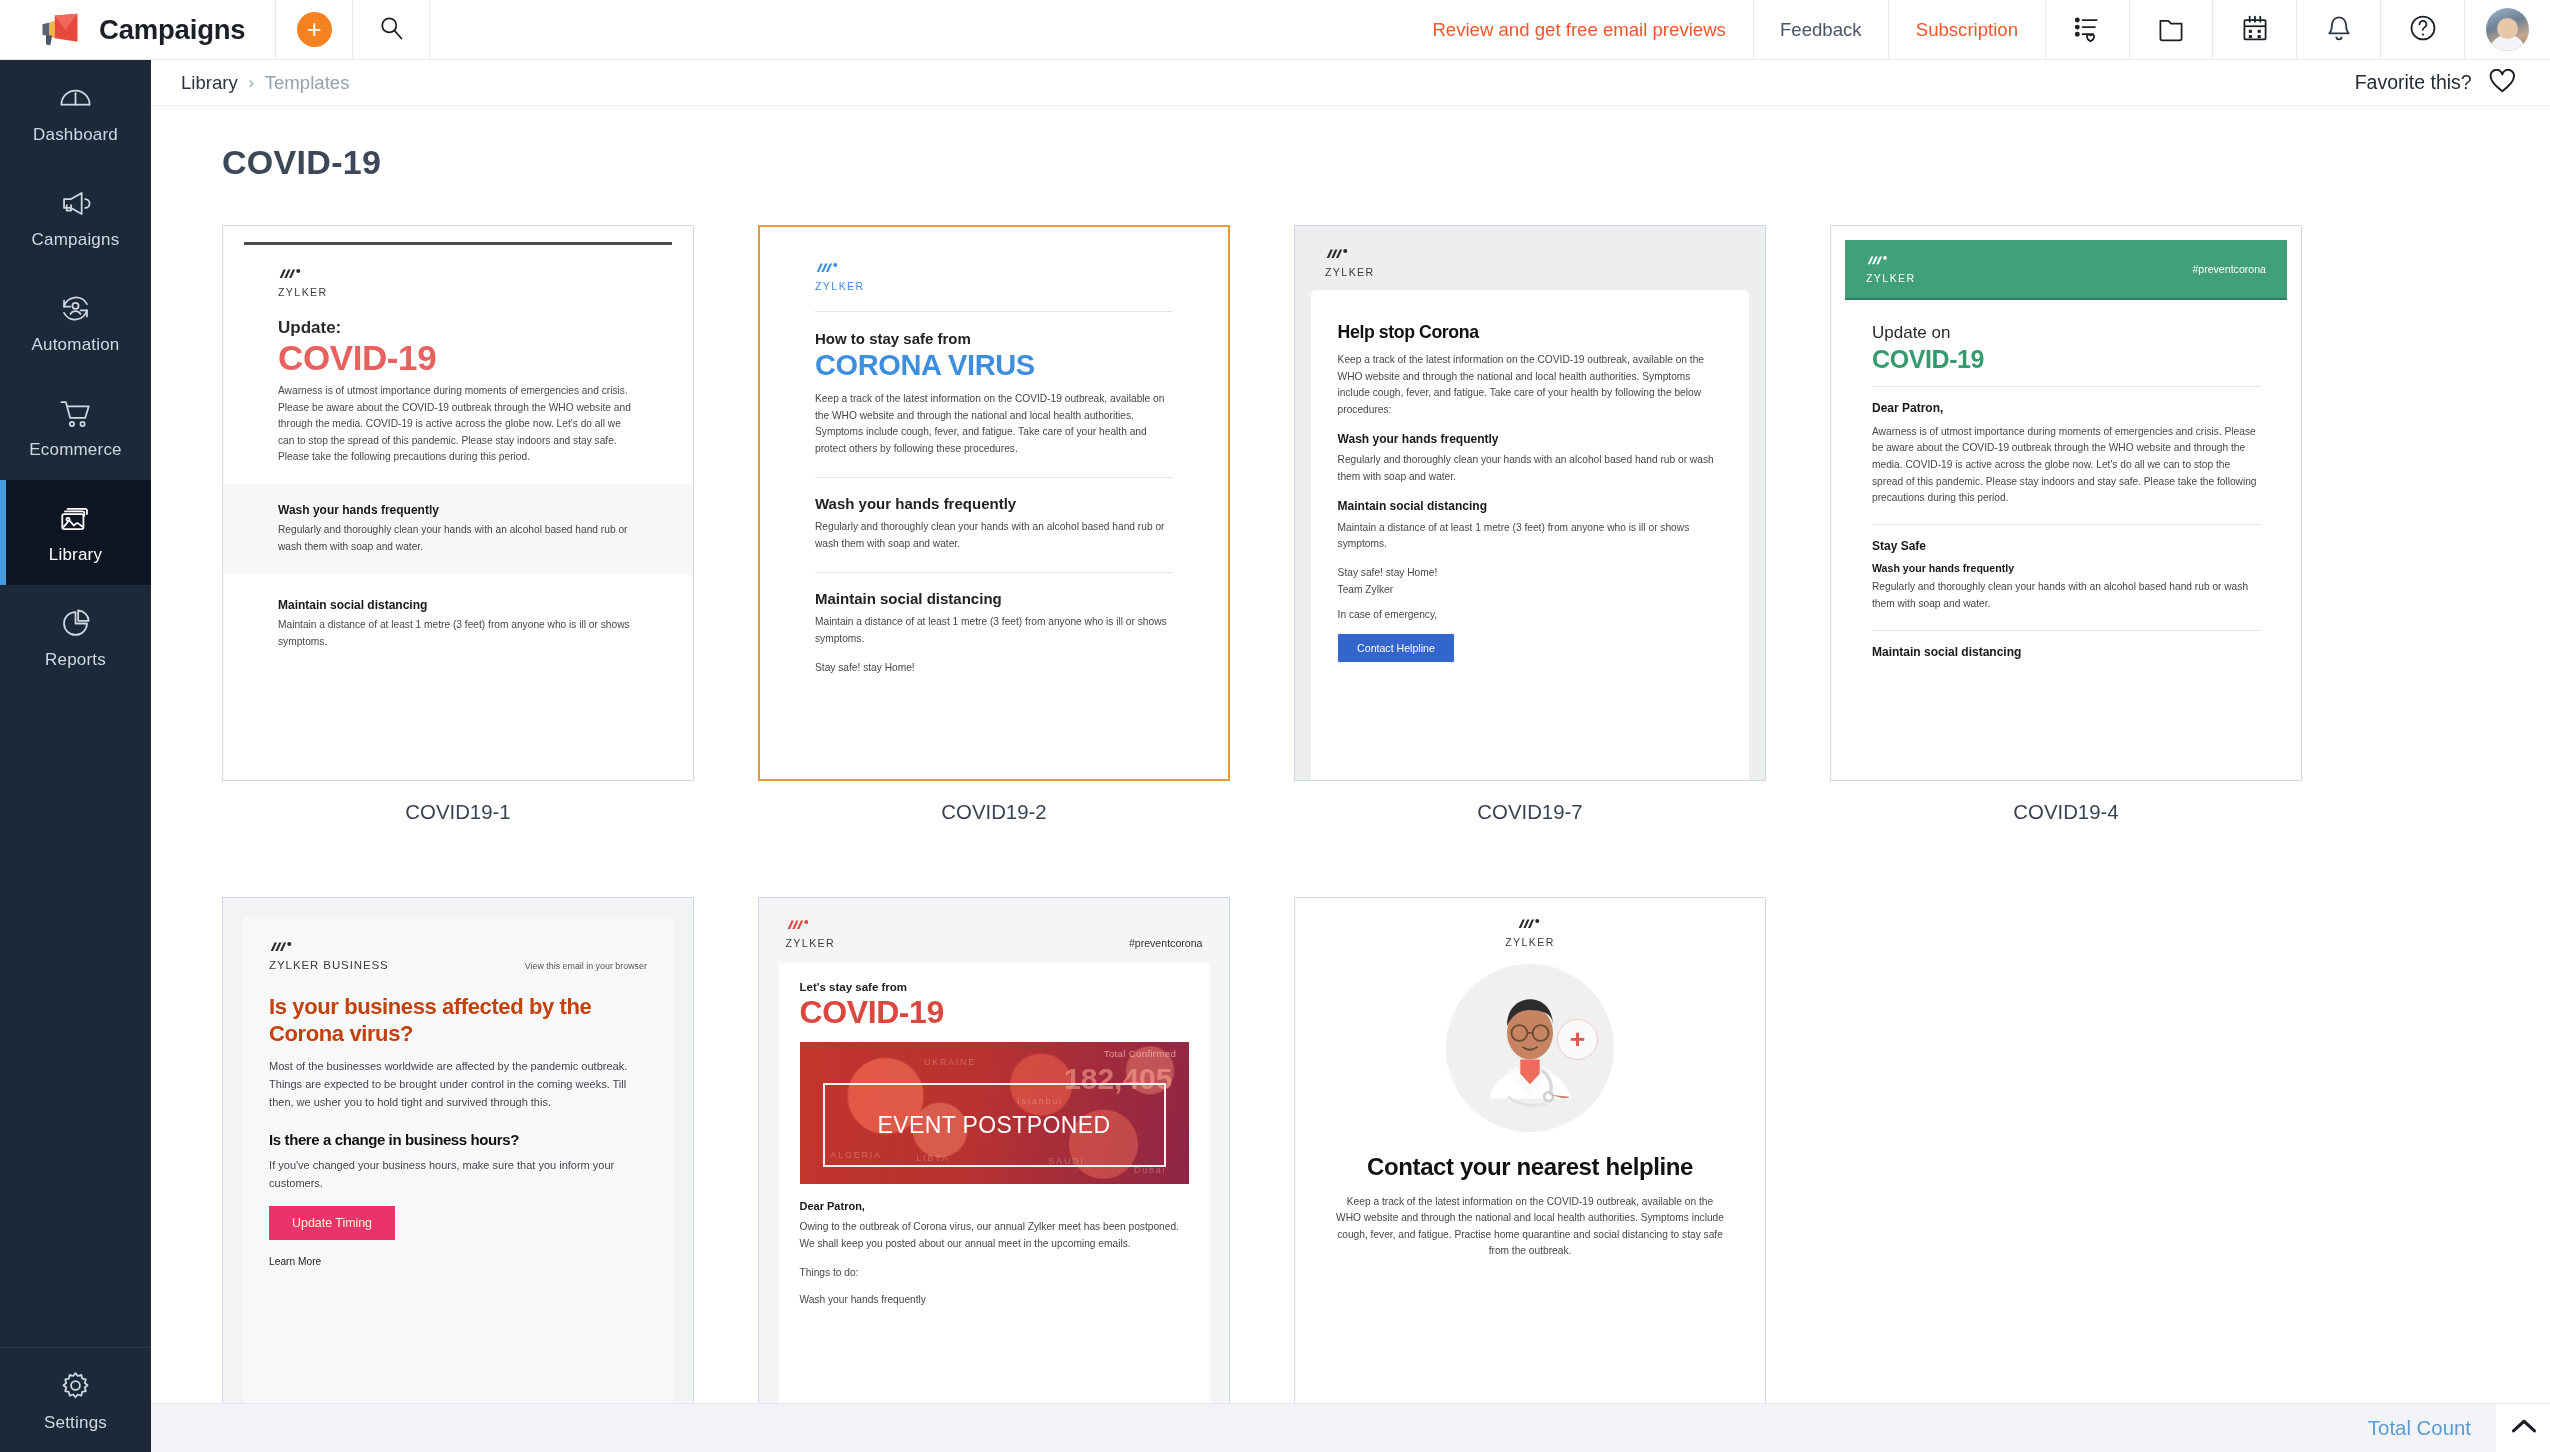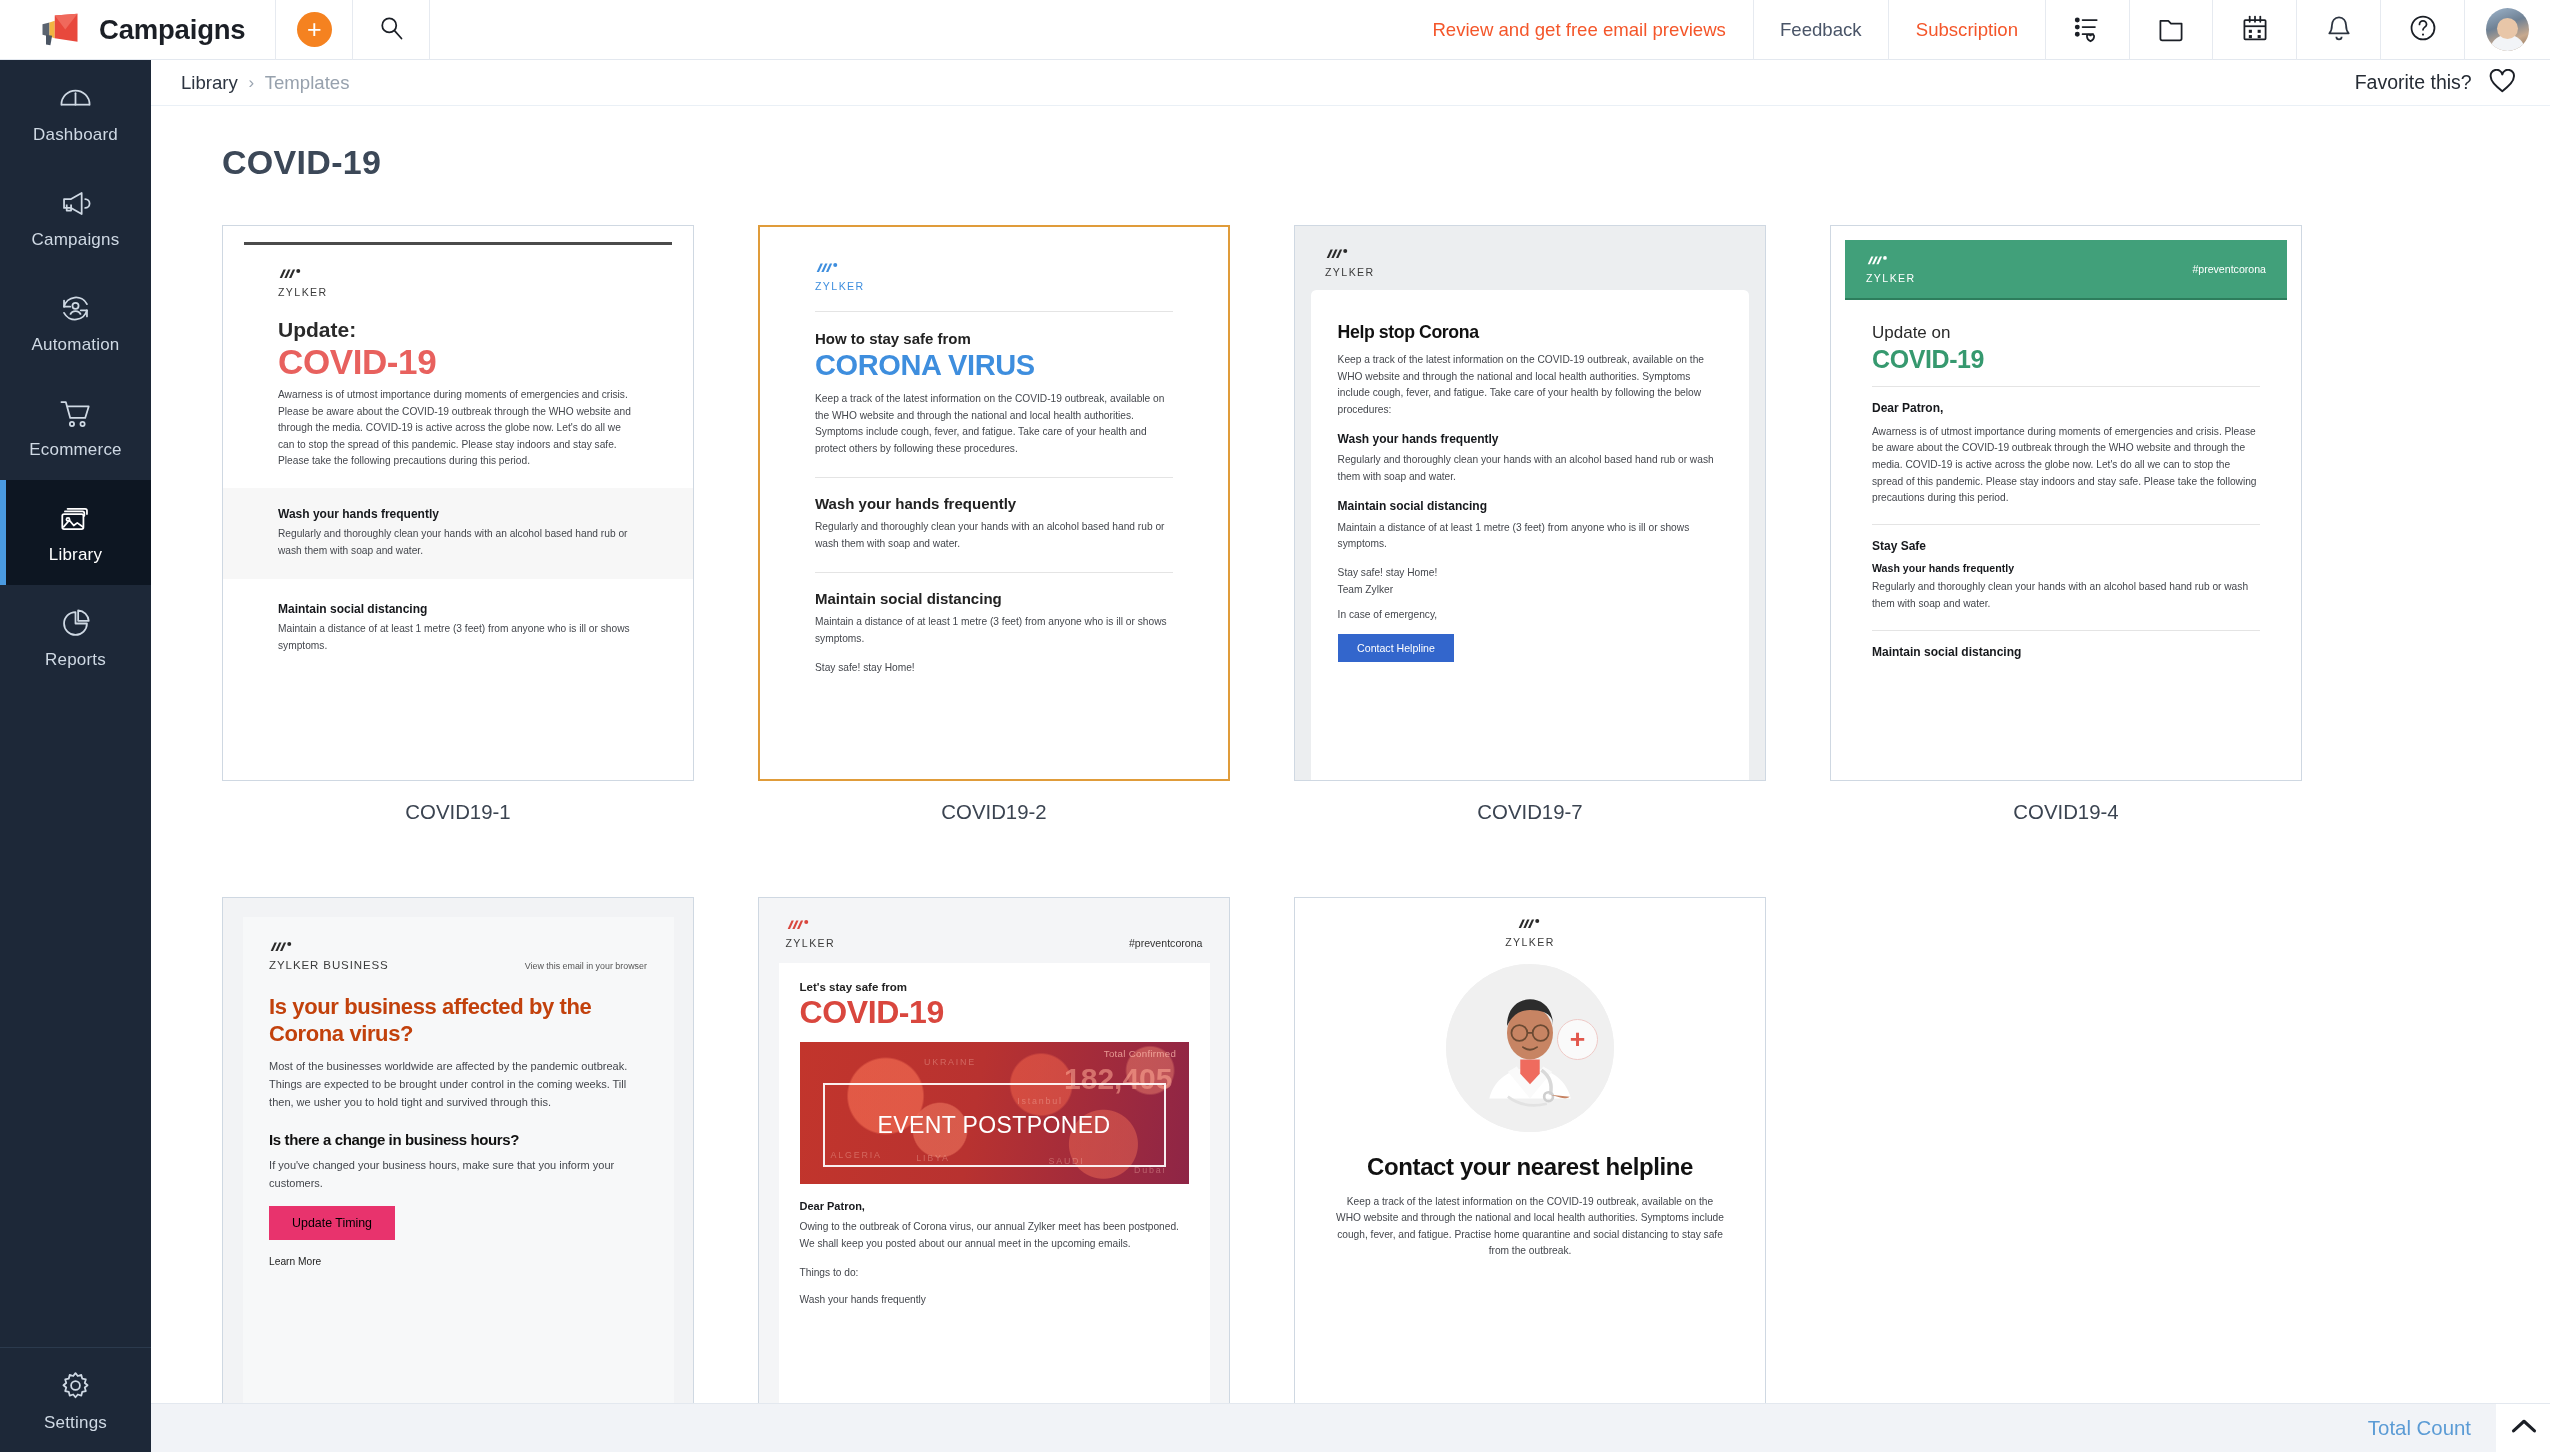--- a/index.html
+++ b/index.html
@@ -186,21 +186,21 @@
     background: #41a07a; height: 60px;
     display: flex; align-items: center; justify-content: space-between;
     padding: 0 21px; border-bottom: 2.7px solid #2d7d5c;
   }
   .t4-tag { color: #fff; font-size: 10.6px; }
 
   
   .t5-outer { background: #f2f3f5; width: 100%; height: 100%; padding: 19.5px; }
   .t5-inner { background: #f7f8f9; height: 100%; padding: 23px 26.6px; }
   .btn-pink {
-    display: inline-block; background: #e8336d; color: #000000;
+    display: inline-block; background: #e8336d; color: #fef9c3;
     font-size: 12.4px; padding: 9.7px 23px; margin-top: 14px;
   }
   .link-u { font-size: 10.2px; color: #222; }
 
   
   .t6-band {
     height: 142px; position: relative; overflow: hidden;
     background:
       radial-gradient(circle at 22% 38%, rgba(255,120,90,.55) 0 37px, transparent 39px),
       radial-gradient(circle at 36% 62%, rgba(255,140,110,.45) 0 26.6px, transparent 28px),
@@ -483,21 +483,21 @@
             <span class="zmark">
               <svg viewBox="0 0 34 16" width="26.6" height="12.4">
                 <path d="M2 13 L7 2 L10 2 L5 13 Z" fill="#2b2b2b"></path>
                 <path d="M8 13 L13 2 L16 2 L11 13 Z" fill="#2b2b2b"></path>
                 <path d="M14 13 L19 2 L22 2 L17 13 Z" fill="#2b2b2b"></path>
                 <circle cx="26" cy="4" r="2.6" fill="#2b2b2b"></circle>
               </svg>
             </span>
             <div class="zname">ZYLKER</div>
 
-            <div class="e-h1" style="font-size:21px;font-weight:600;margin-top:19.5px;color:#2a2a2a">Update:</div>
+            <div class="e-h1" style="font-size:17px;font-weight:600;margin-top:19.5px;color:#2a2a2a">Update:</div>
             <div class="e-big" style="font-size:35px;color:#e8615e;margin-top:1.8px;line-height:1.05">COVID-19</div>
             <div class="e-p" style="margin-top:7px">Awarness is of utmost importance during moments of emergencies and crisis. Please be aware about the COVID-19 outbreak through the WHO website and through the media. COVID-19 is active across the globe now. Let's do all we can to stop the spread of this pandemic. Please stay indoors and stay safe. Please take the following precautions during this period.</div>
           </div>
           <div style="background:#f7f7f7;margin-top:17.7px;padding:19.5px 55px 19.5px 55px">
             <div class="e-h2">Wash your hands frequently</div>
             <div class="e-p" style="margin-top:5.3px">Regularly and thoroughly clean your hands with an alcohol based hand rub or wash them with soap and water.</div>
           </div>
           <div class="tpad" style="padding-top:23px">
             <div class="e-h2">Maintain social distancing</div>
             <div class="e-p" style="margin-top:5.3px">Maintain a distance of at least 1 metre (3 feet) from anyone who is ill or shows symptoms.</div>

